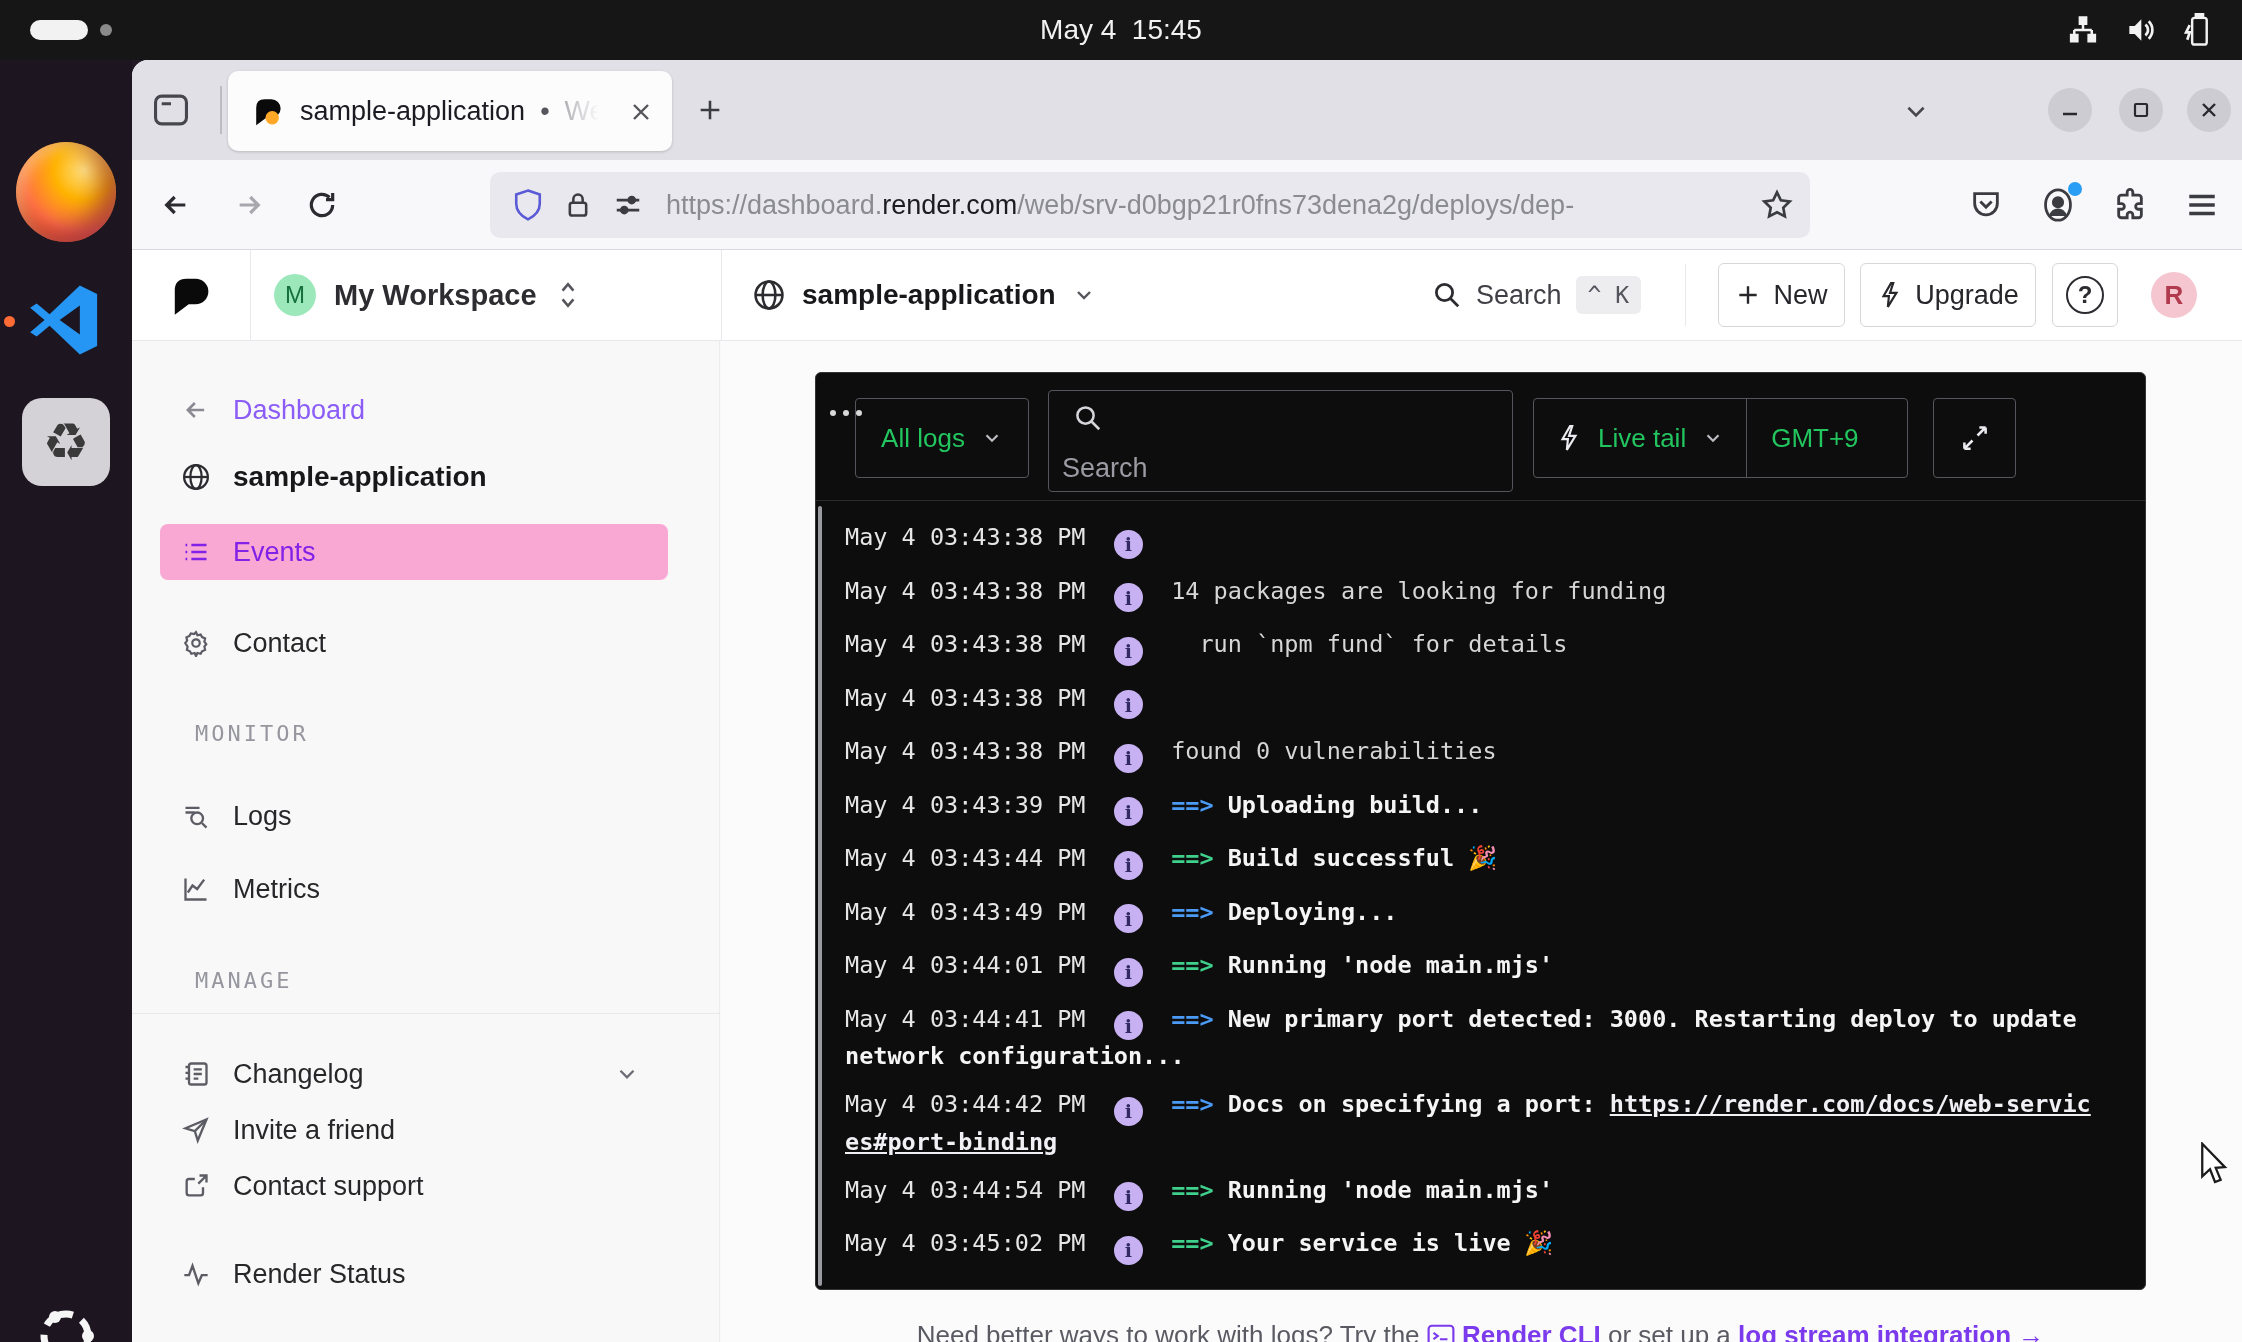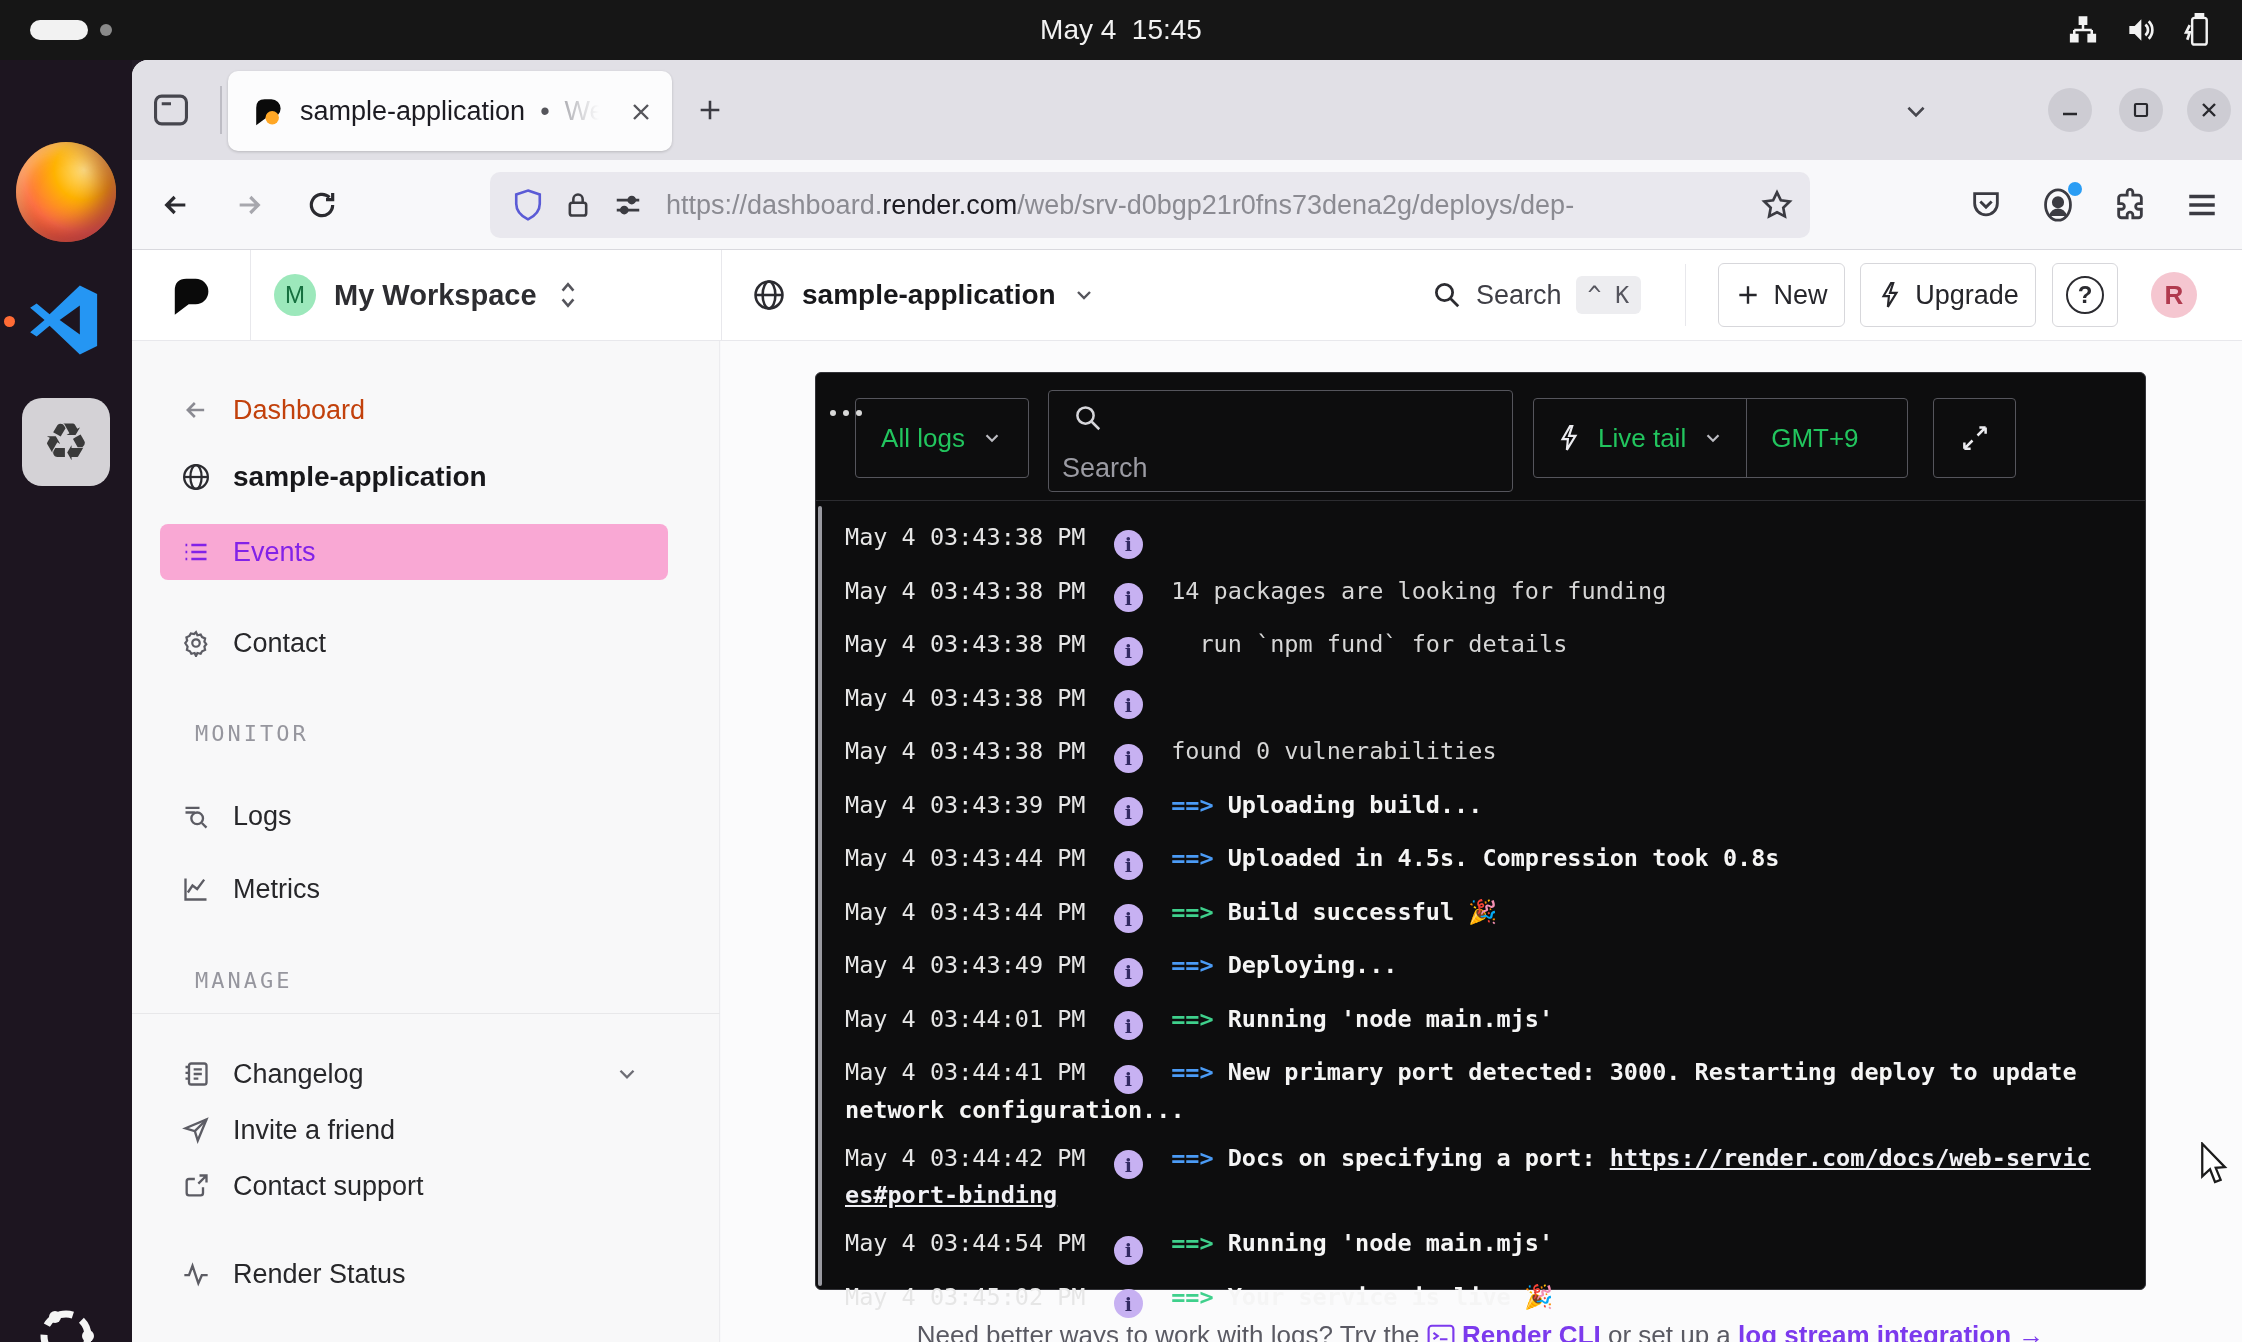--- a/index.html
+++ b/index.html
@@ -106,21 +106,21 @@
               color:#b13a4e; font-size:26px; font-weight:700; display:flex; align-items:center;
               justify-content:center; }
 
   
   .sidebar { left:0; top:281px; width:588px; height:1001px; background:#f8f8f9;
              border-right:1px solid #ececef; }
   .side-row { position:absolute; left:28px; width:508px; height:56px; display:flex;
               align-items:center; border-radius:8px; }
   .side-ico { width:30px; margin-left:21px; display:flex; justify-content:center; color:#5c5c64; }
   .side-lbl { margin-left:22px; font-size:27px; color:#27272a; }
-  .row-back   { top:41px; }  .row-back .side-lbl { color:#c2410c; }
+  .row-back   { top:41px; }  .row-back .side-lbl { color:#8b5cf6; }
   .row-svc    { top:108px; } .row-svc .side-lbl { font-weight:700; font-size:28px; color:#18181b; }
   .row-events { top:183px; background:#f9a8d4; }
   .row-events .side-lbl, .row-events .side-ico { color:#8222e8; }
   .row-settings { top:274px; }
   .sec-label { position:absolute; left:63px; font-family:"DejaVu Sans Mono", monospace;
                font-size:22px; letter-spacing:3px; color:#96969e; }
   .lab-monitor { top:380px; }
   .row-logs    { top:447px; }
   .row-metrics { top:520px; }
   .lab-manage  { top:627px; }
@@ -582,21 +582,20 @@
   <div class="log-entry"><span class="t">May 4 03:43:38 PM</span>&nbsp;&nbsp;<span class="ico">i</span>&nbsp;&nbsp;<span class="arrow"></span><span class="msg">14 packages are looking for funding</span></div>
 
   <div class="log-entry"><span class="t">May 4 03:43:38 PM</span>&nbsp;&nbsp;<span class="ico">i</span>&nbsp;&nbsp;<span class="arrow"></span><span class="msg">  run `npm fund` for details</span></div>
 
   <div class="log-entry"><span class="t">May 4 03:43:38 PM</span>&nbsp;&nbsp;<span class="ico">i</span>&nbsp;&nbsp;<span class="arrow"></span><span class="msg"></span></div>
 
   <div class="log-entry"><span class="t">May 4 03:43:38 PM</span>&nbsp;&nbsp;<span class="ico">i</span>&nbsp;&nbsp;<span class="arrow"></span><span class="msg">found 0 vulnerabilities</span></div>
 
   <div class="log-entry"><span class="t">May 4 03:43:39 PM</span>&nbsp;&nbsp;<span class="ico">i</span>&nbsp;&nbsp;<span class="arrow blue">==&gt; </span><span class="msg bold">Uploading build...</span></div>
 
-  <div class="log-entry"><span class="t">May 4 03:43:44 PM</span>&nbsp;&nbsp;<span class="ico">i</span>&nbsp;&nbsp;<span class="arrow blue">==&gt; </span><span class="msg bold">Uploaded in 4.5s. Compression took 0.8s</span></div>
 
   <div class="log-entry"><span class="t">May 4 03:43:44 PM</span>&nbsp;&nbsp;<span class="ico">i</span>&nbsp;&nbsp;<span class="arrow green">==&gt; </span><span class="msg bold">Build successful 🎉</span></div>
 
   <div class="log-entry"><span class="t">May 4 03:43:49 PM</span>&nbsp;&nbsp;<span class="ico">i</span>&nbsp;&nbsp;<span class="arrow blue">==&gt; </span><span class="msg bold">Deploying...</span></div>
 
   <div class="log-entry"><span class="t">May 4 03:44:01 PM</span>&nbsp;&nbsp;<span class="ico">i</span>&nbsp;&nbsp;<span class="arrow green">==&gt; </span><span class="msg bold">Running 'node main.mjs'</span></div>
 
   <div class="log-entry"><span class="t">May 4 03:44:41 PM</span>&nbsp;&nbsp;<span class="ico">i</span>&nbsp;&nbsp;<span class="arrow blue">==&gt; </span><span class="msg bold">New primary port detected: 3000. Restarting deploy to update network configuration...</span></div>
 
   <div class="log-entry"><span class="t">May 4 03:44:42 PM</span>&nbsp;&nbsp;<span class="ico">i</span>&nbsp;&nbsp;<span class="arrow blue">==&gt; </span><span class="msg bold">Docs on specifying a port: </span><span class="link">https://render.com/docs/web-services#port-binding</span></div>

